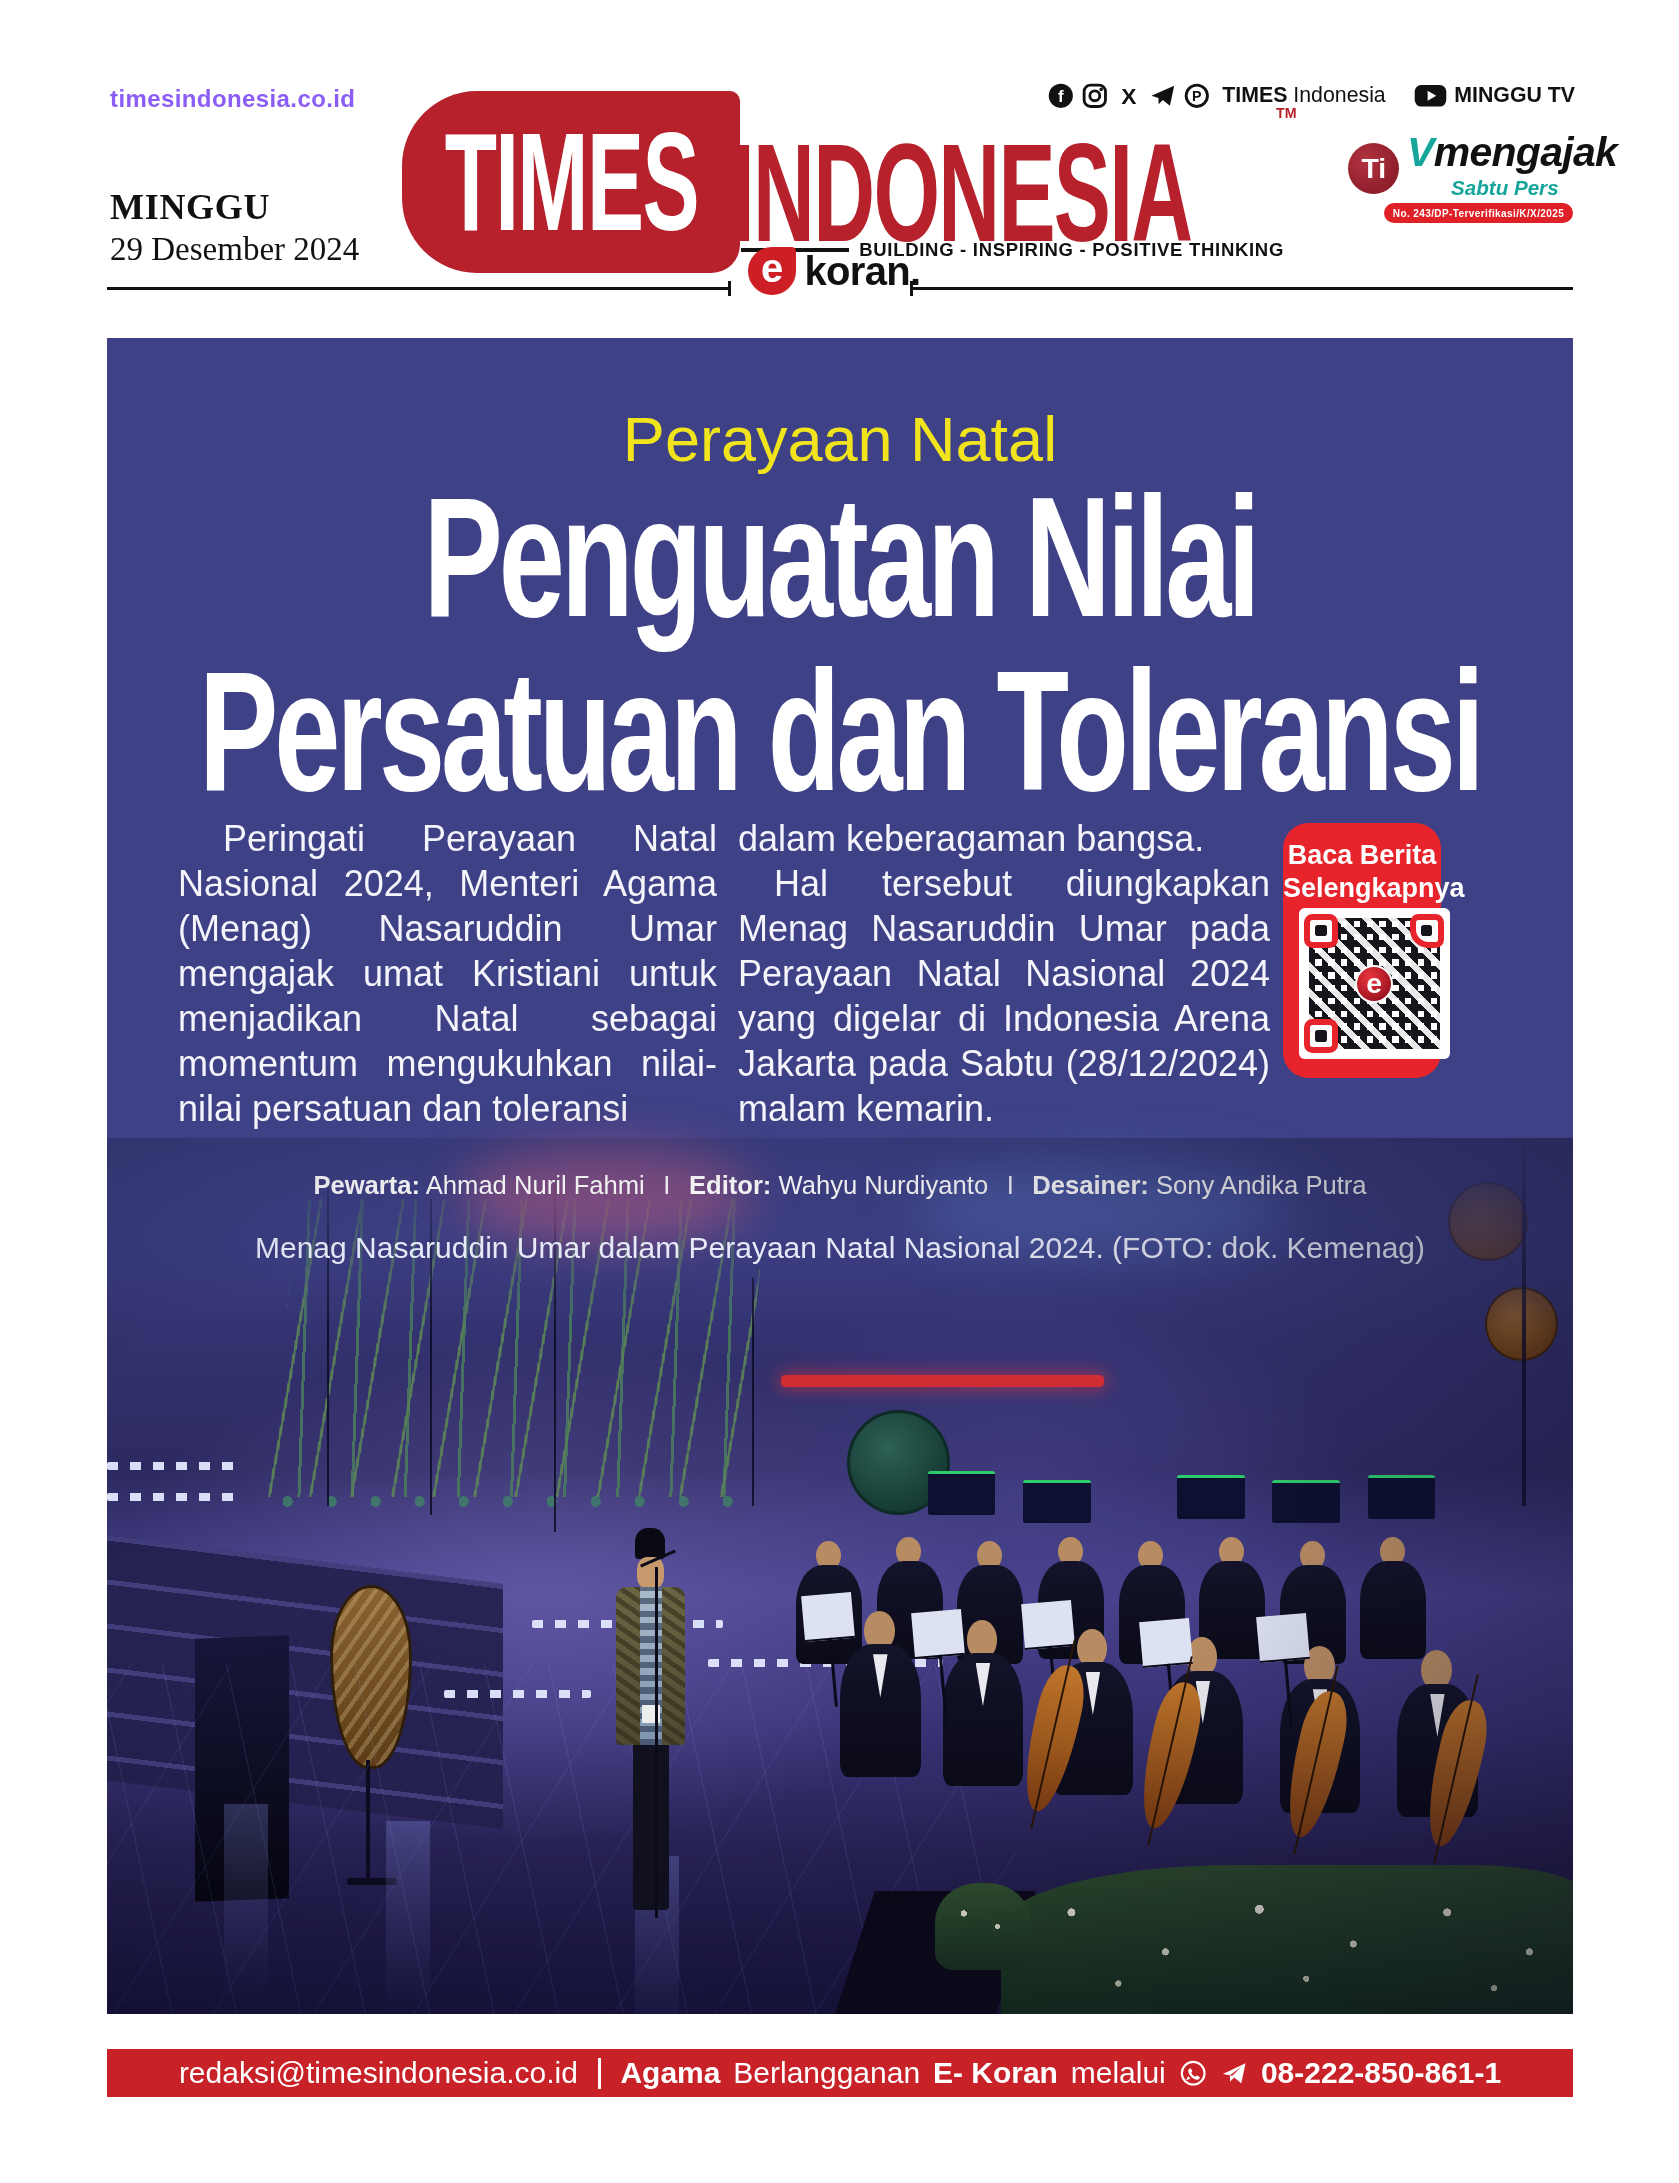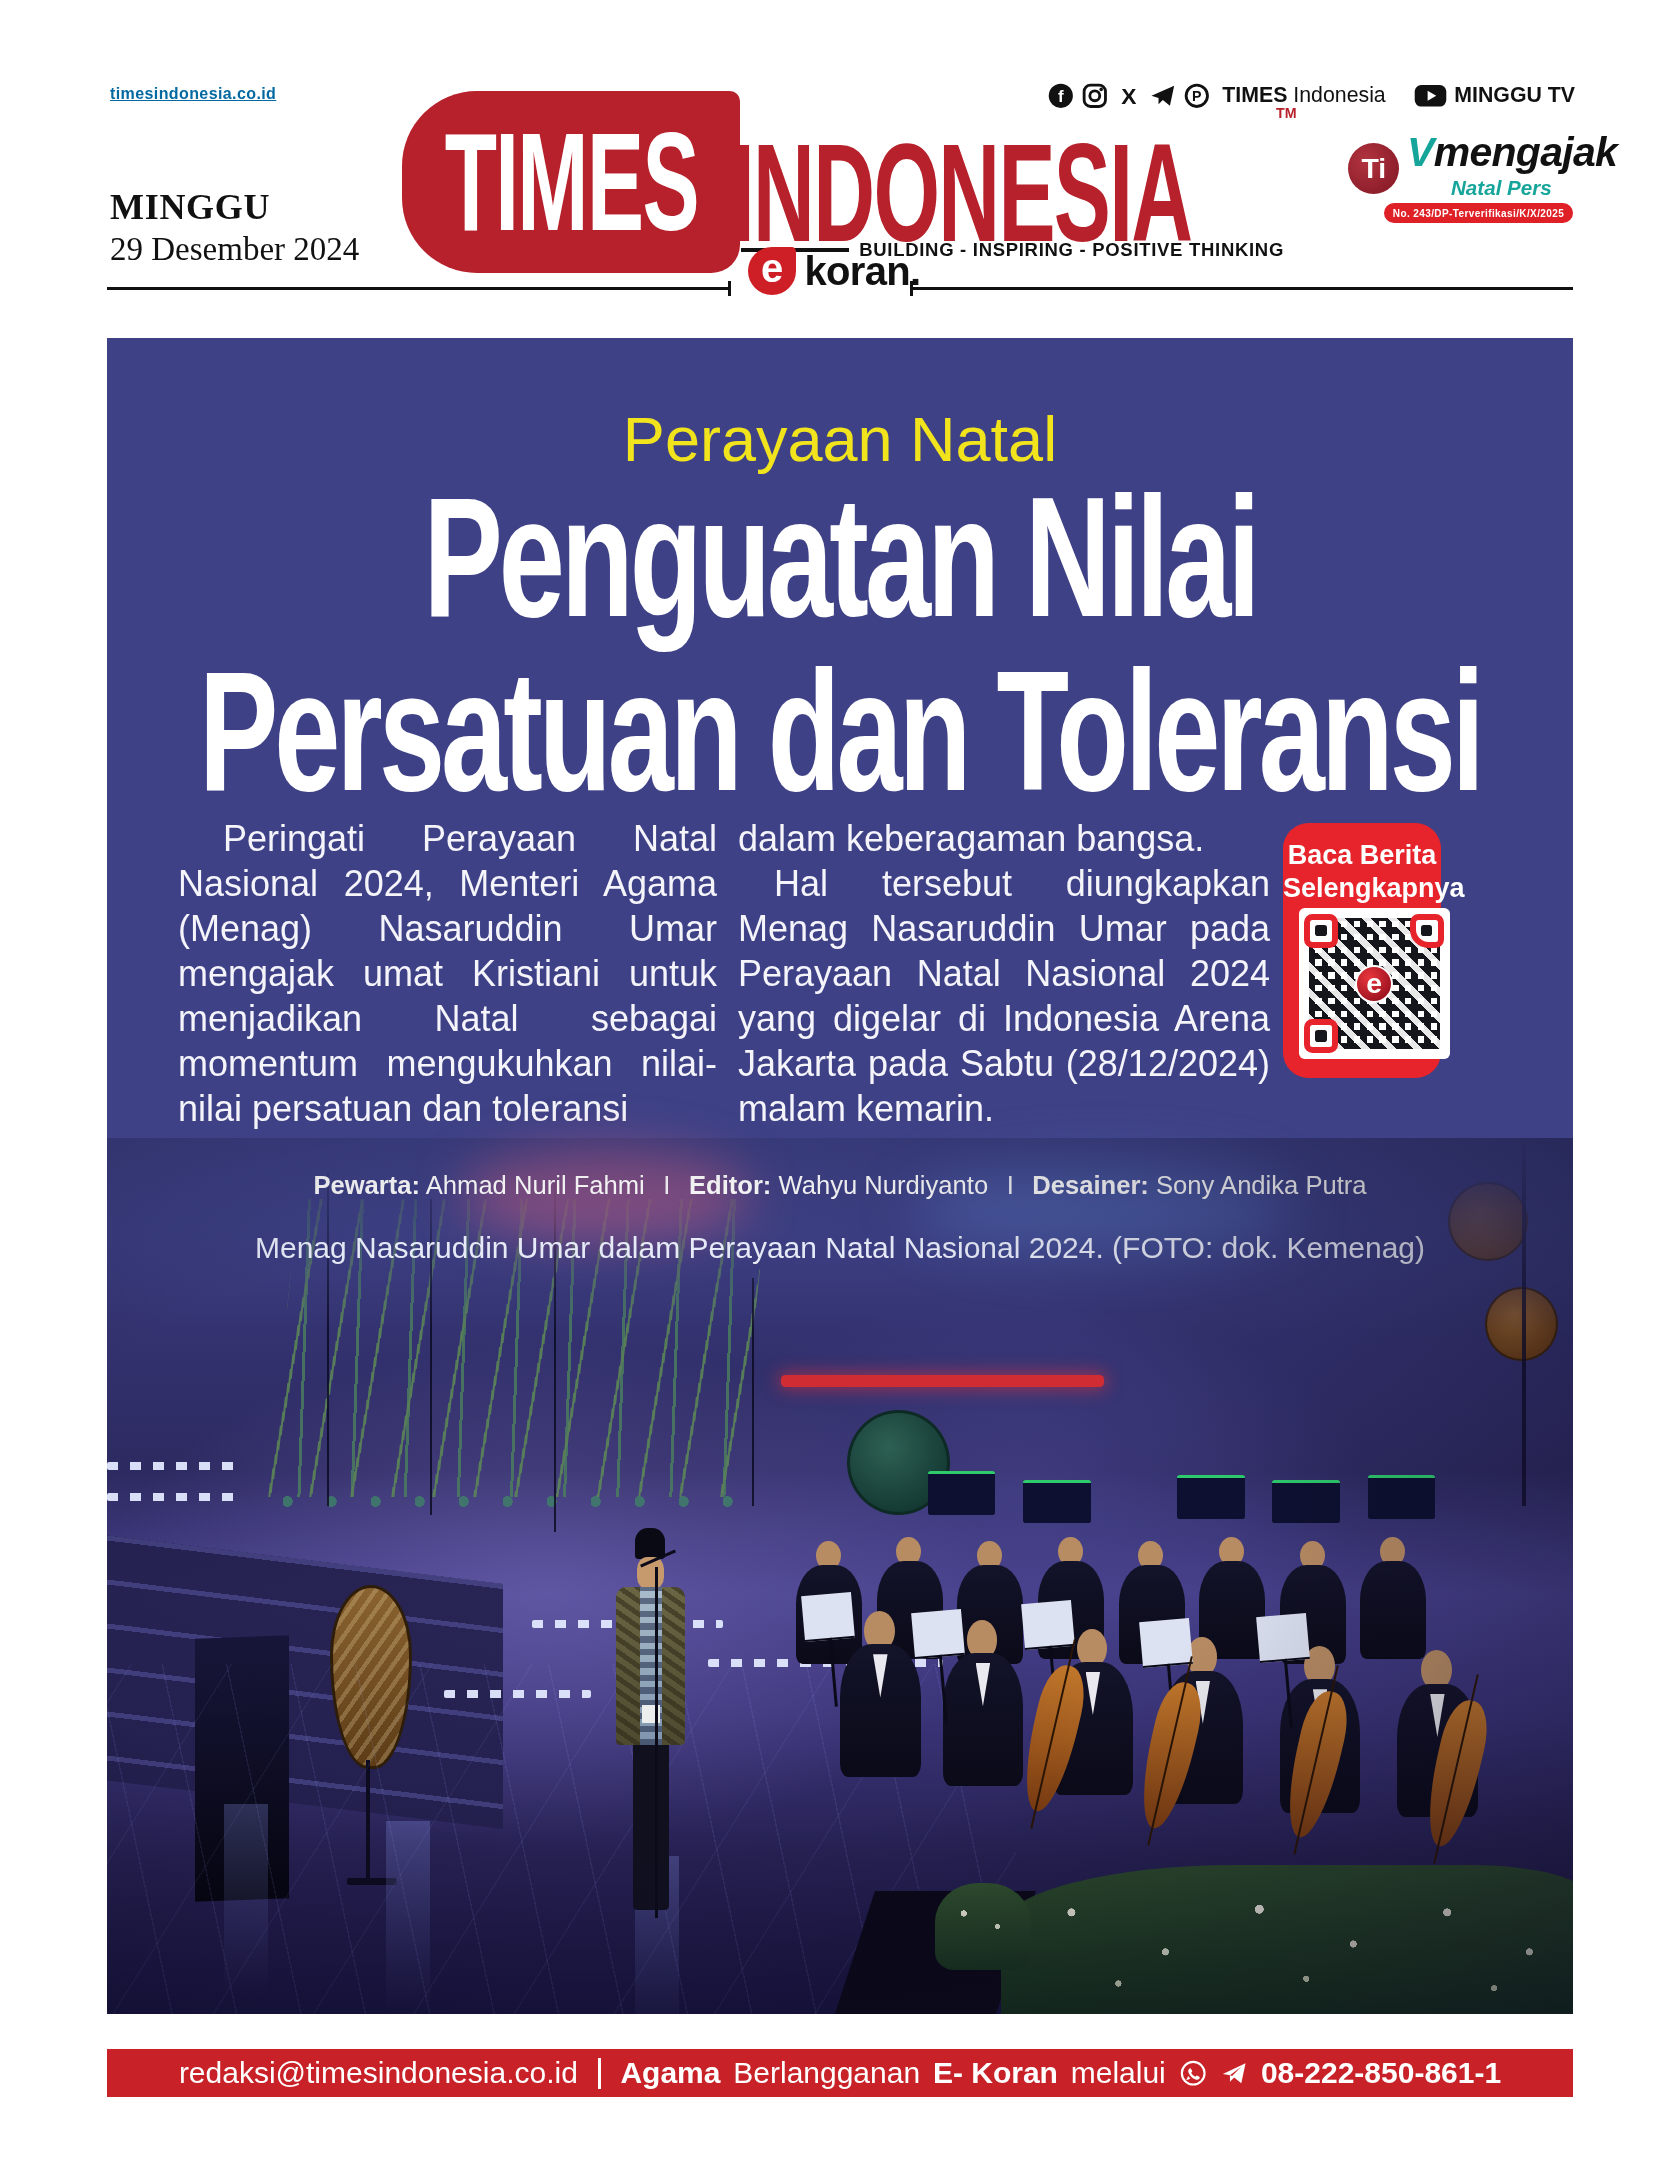--- a/index.html
+++ b/index.html
@@ -1,22 +1,22 @@
 <!DOCTYPE html>
 <html style="font-size:11.4px"><head>
 <meta charset="utf-8">
 <style>
   * { margin:0; padding:0; box-sizing:border-box; }
   html,body { background:#fff; }
   .page { position:relative; width:1679px; height:2183px; background:#fff; overflow:hidden;
           font-family:"Liberation Sans", sans-serif; }
 
   
-  .site-url { position:absolute; left:110px; top:85px; font-size:16px; font-weight:700;
-              letter-spacing:0.4px; color:#0369a1;text-decoration:underline; }
+  .site-url { position:absolute; left:110px; top:85px; font-size:24px; font-weight:700;
+              letter-spacing:0.4px; color:#8b5cf6; }
   .social-row { position:absolute; right:104px; top:80px; height:31px; display:flex;
                 align-items:center; gap:8.5px; color:#111; }
   .social-row .sicon { width:25.6px; height:25.6px; display:inline-flex; }
   .social-handle { font-size:21.3px; margin-left:4.3px; }
   .social-handle b { font-weight:700; }
   .tv-group { display:flex; align-items:center; gap:7.1px; margin-left:20px; }
   .tv-label { font-size:21.3px; font-weight:700; }
 
   .date-block { position:absolute; left:110px; top:186px; font-family:"Liberation Serif", serif; color:#111; }
   .date-day { font-size:36px; font-weight:700; letter-spacing:0.7px; }
@@ -271,21 +271,21 @@
   </div>
   <div class="logo-tm">TM</div>
   <div class="tagline-row">
     <div class="tagline-line"></div>
     <span class="tagline-text">BUILDING - INSPIRING - POSITIVE THINKING</span>
   </div>
 
   <div class="verified">
     <div class="ti-circle">Ti</div>
     <div class="verified-word"><span class="v-teal">V</span><span>mengajak</span></div>
-    <div class="dewan-pers">Natal Pers</div>
+    <div class="dewan-pers">Sabtu Pers</div>
     <div class="cert-pill">No. 243/DP-Terverifikasi/K/X/2025</div>
   </div>
 
   <div class="ek-line-l"></div>
   <div class="ek-line-r"></div>
   <div class="ek-logo">
     <span class="ek-e">e</span>
     <span class="ek-koran">koran.</span>
   </div>
 

